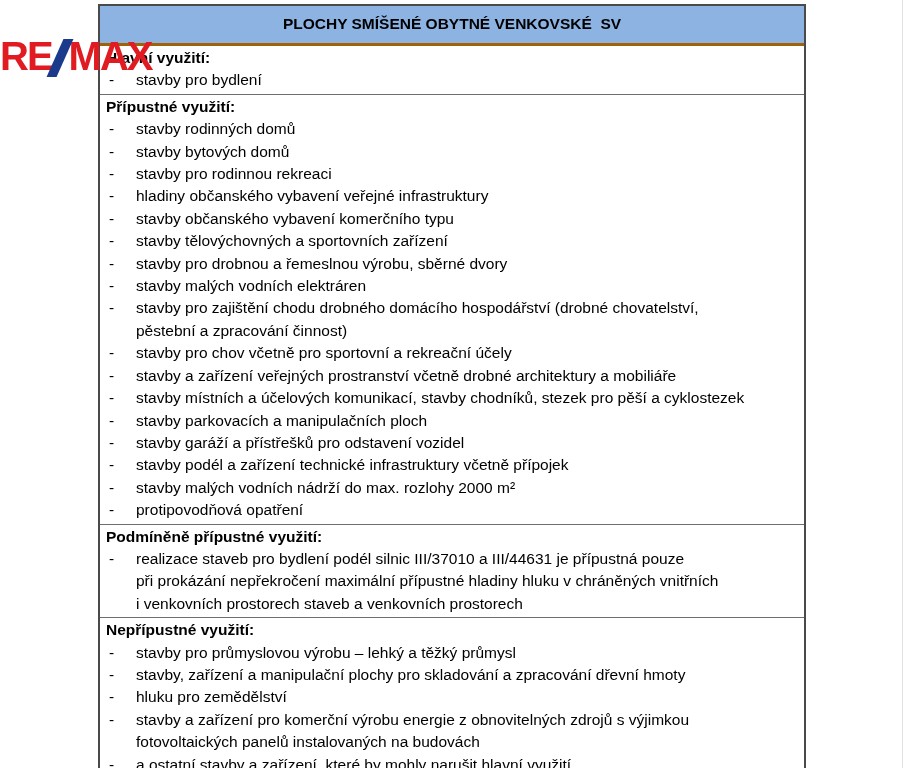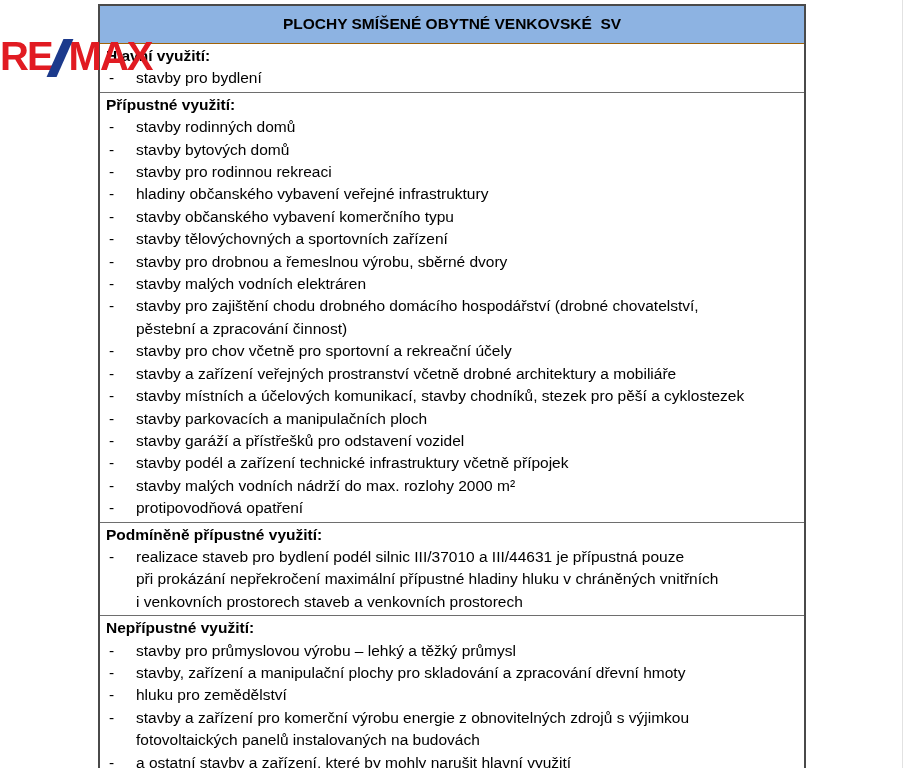--- a/index.html
+++ b/index.html
@@ -31,21 +31,21 @@
     width: 708px;
     box-sizing: border-box;
     border: 2px solid #4a4a4a;
     background: #ffffff;
     color: #000000;
     font-size: 15.5px;
     line-height: 22.4px;
   }
   .table-header {
     background: var(--header-bg, #8db3e2);
-    border-bottom: 1px solid #a16207;
+    border-bottom: 3px solid #a16207;
     height: 37px;
     display: flex;
     align-items: center;
     justify-content: center;
     font-weight: bold;
     white-space: pre-wrap;
     text-align: center;
   }
   .section {
     padding: 1px 6px 2px 6px;

